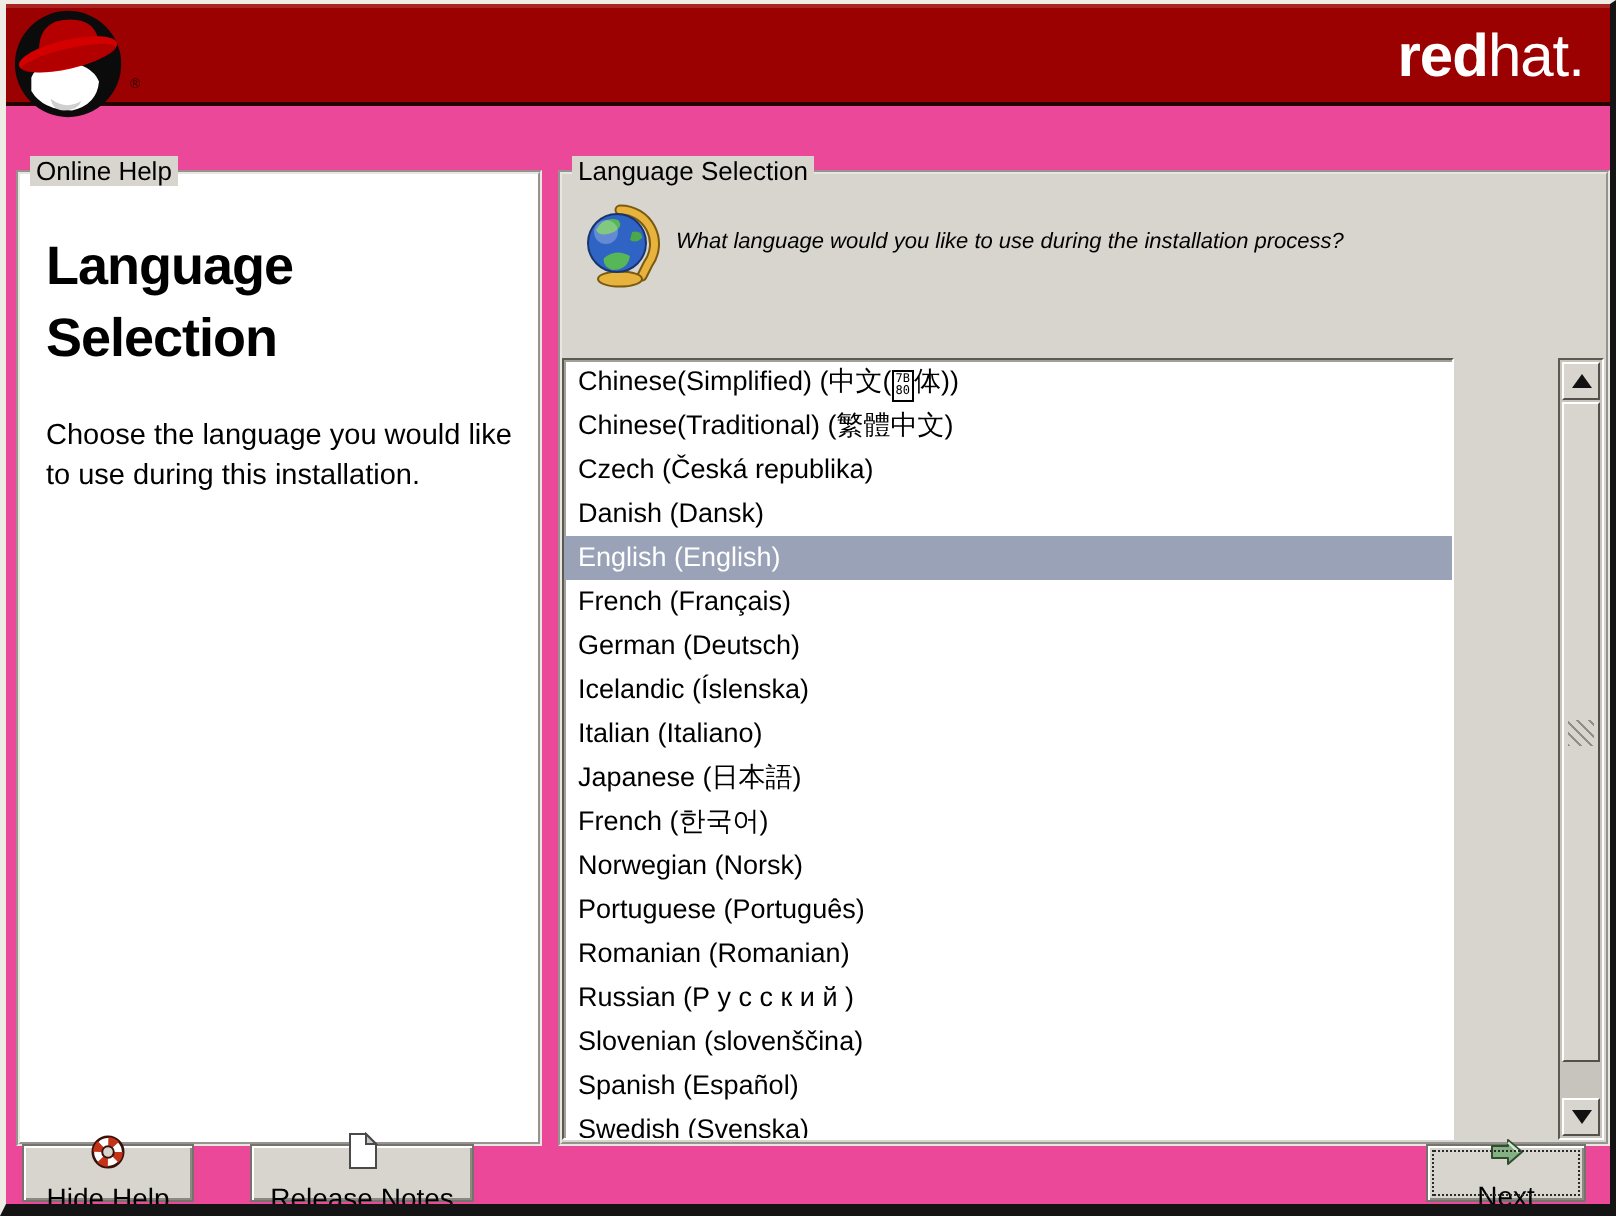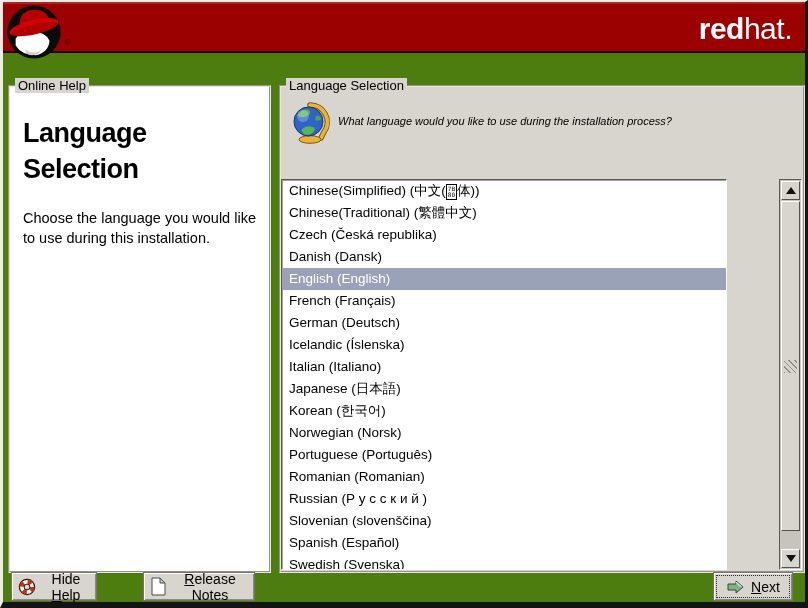--- a/index.html
+++ b/index.html
@@ -1,19 +1,19 @@
 <!DOCTYPE html>
 <html style="--banner: #9c0101; --sel: #9aa2b8;"><head>
 <meta charset="utf-8">
 <style>
   html,body{margin:0;padding:0;}
   body{width:808px;height:608px;overflow:hidden;}
   *{box-sizing:border-box;}
   .window{
-    position:relative;width:808px;height:608px;background:#4d7c0f;
+    position:relative;width:808px;height:608px;background:#ec4899;
     font-family:"Liberation Sans",sans-serif;color:#000;overflow:hidden;
     border-top:2px solid #efece6;border-left:3px solid #efece6;
     border-right:3px solid #141414;border-bottom:6px solid #141414;
   }
   
   .banner{position:absolute;top:0;left:0;right:0;height:51px;background:var(--banner,#9c0101);
     border-bottom:2px solid #260000;box-shadow:inset 0 2px 0 rgba(255,255,255,.14);}
   .logo{position:absolute;top:1px;left:3px;width:58px;height:58px;z-index:5;}
   .regmark{position:absolute;left:62px;top:37px;color:#2b0000;font-size:7px;z-index:5;}
   .brand{position:absolute;top:12px;right:13px;z-index:4;color:#fff;font-size:30px;line-height:30px;letter-spacing:-.5px;}
@@ -45,24 +45,24 @@
   .sb-thumb{position:absolute;left:1px;right:1px;top:21px;height:330px;background:#d8d5cf;
     border:1px solid;border-color:#fff #54514b #54514b #fff;
     display:flex;align-items:center;justify-content:center;}
   .grip{width:13px;height:13px;background:repeating-linear-gradient(45deg,#918e87 0 1px,transparent 1px 4px);}
   .tri-up{width:0;height:0;border-left:5px solid transparent;border-right:5px solid transparent;border-bottom:7px solid #111;}
   .tri-down{width:0;height:0;border-left:5px solid transparent;border-right:5px solid transparent;border-top:7px solid #111;}
   
   .btn{position:absolute;top:570px;height:29px;background:#d8d5cf;cursor:default;
     border:1px solid #76736c;box-shadow:inset 1px 1px 0 #fff,inset -1px -1px 0 #8c8982;
     font-family:inherit;font-size:14px;color:#000;
-    display:flex;align-items:center;justify-content:center;gap:6px;padding:0 6px;}
+    display:flex;align-items:center;justify-content:center;gap:6px;padding:0 6px;flex-direction:column;}
   .btn u{text-decoration:underline;}
   #hide-help{left:8px;width:86px;}
-  #release-notes{left:122px;width:112px;margin-left:18px;}
+  #release-notes{left:122px;width:112px;}
   #back{left:602px;width:77px;}
   #next{left:710px;width:80px;outline:1px dotted #2a2a2a;outline-offset:-4px;}
   .btn .ic{display:flex;align-items:center;}
 </style>
 </head>
 <body>
 
 <div class="window">
 
   <div class="banner"></div>
@@ -104,21 +104,21 @@
         <div class="list-row"><span>Chinese(Simplified) (中文(</span><span class="glyph-box"><div>7B</div><div>80</div></span><span>体))</span></div>
         <div class="list-row">Chinese(Traditional) (繁體中文)</div>
         <div class="list-row">Czech (Česká republika)</div>
         <div class="list-row">Danish (Dansk)</div>
         <div class="list-row selected">English (English)</div>
         <div class="list-row">French (Français)</div>
         <div class="list-row">German (Deutsch)</div>
         <div class="list-row">Icelandic (Íslenska)</div>
         <div class="list-row">Italian (Italiano)</div>
         <div class="list-row">Japanese (日本語)</div>
-        <div class="list-row">Korean (한국어)</div>
+        <div class="list-row">French (한국어)</div>
         <div class="list-row">Norwegian (Norsk)</div>
         <div class="list-row">Portuguese (Português)</div>
         <div class="list-row">Romanian (Romanian)</div>
         <div class="list-row">Russian (Р у с с к и й )</div>
         <div class="list-row">Slovenian (slovenščina)</div>
         <div class="list-row">Spanish (Español)</div>
         <div class="list-row">Swedish (Svenska)</div>
       </div>
 
     <div class="scrollbar">

